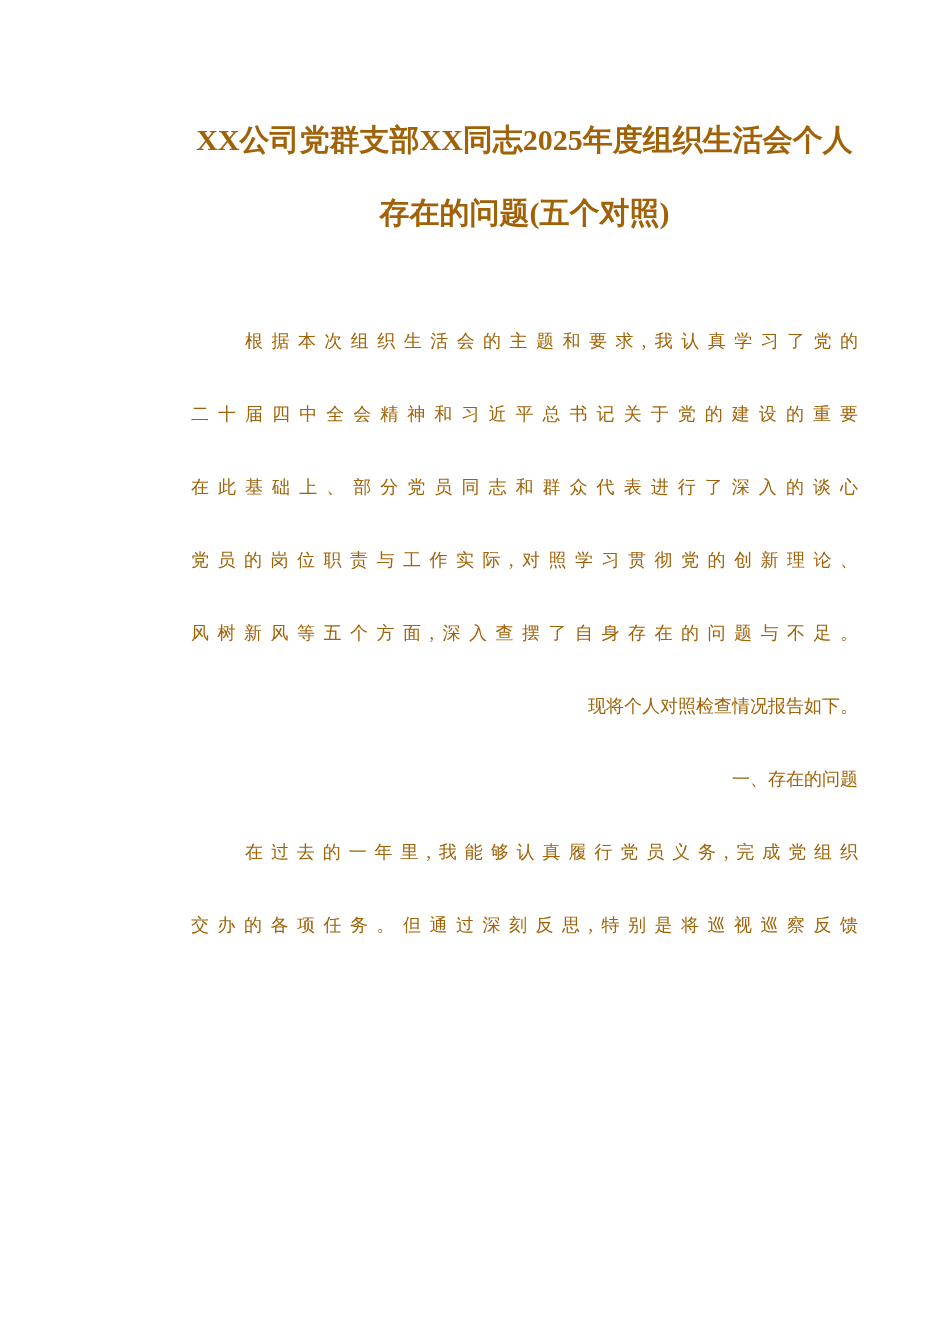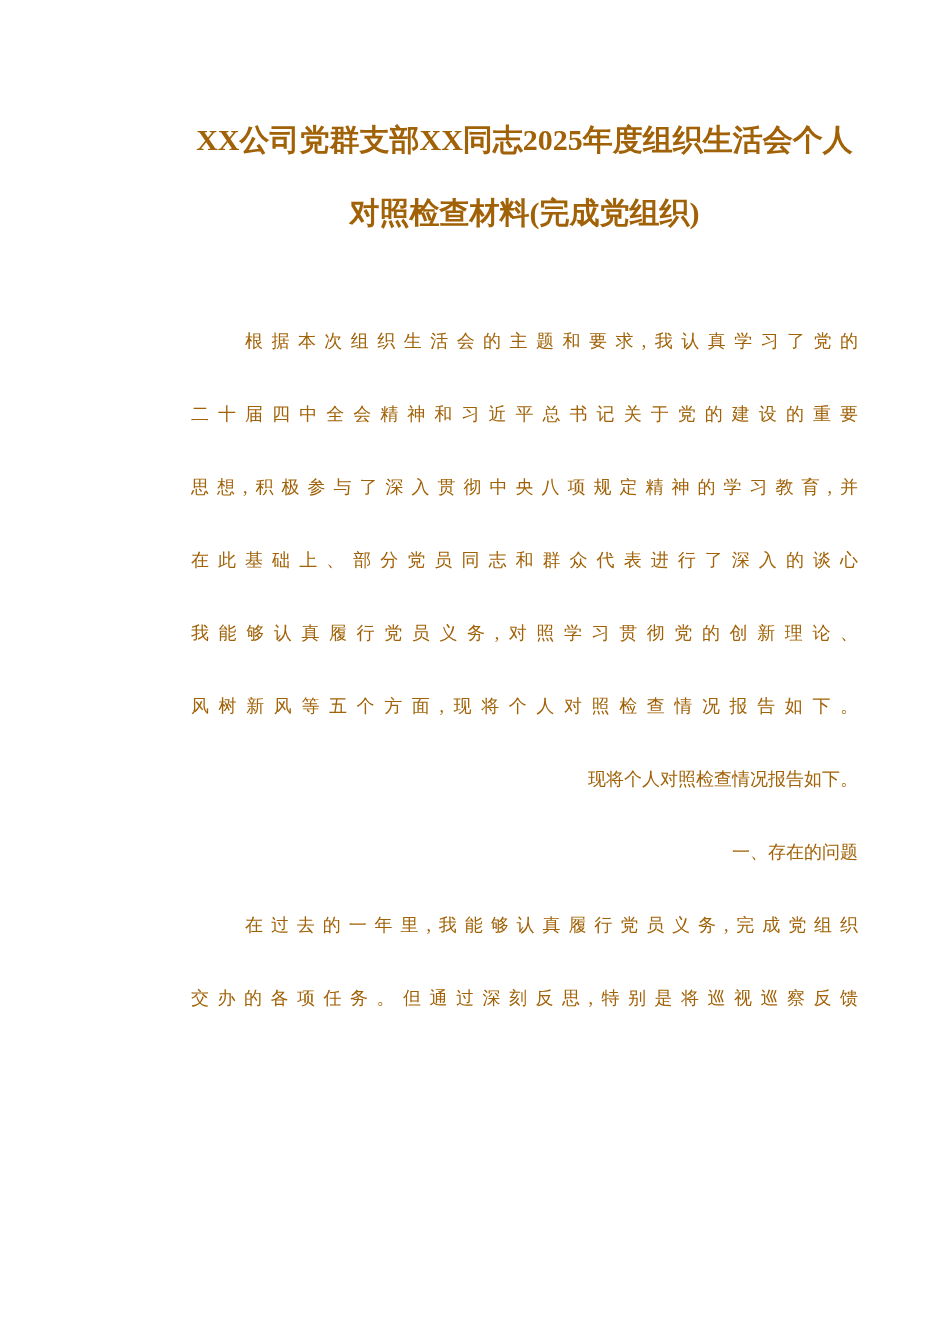--- a/index.html
+++ b/index.html
@@ -51,32 +51,31 @@
   }
 </style>
 </head>
 <body>
 
 <div class="page">
   <div class="content">
 
     <h1 class="title">
       <div class="title-line">XX公司党群支部XX同志2025年度组织生活会个人</div>
-      <div class="title-line">对照检查材料(完成党组织)</div>
+      <div class="title-line">存在的问题(五个对照)</div>
     </h1>
 
     <div class="body-block">
 
       <div>
         <div class="line just indent">根据本次组织生活会的主题和要求,我认真学习了党的</div>
         <div class="line just">二十届四中全会精神和习近平总书记关于党的建设的重要</div>
-        <div class="line just">思想,积极参与了深入贯彻中央八项规定精神的学习教育,并</div>
         <div class="line just">在此基础上、部分党员同志和群众代表进行了深入的谈心</div>
-        <div class="line just">我能够认真履行党员义务,对照学习贯彻党的创新理论、</div>
-        <div class="line just">风树新风等五个方面,现将个人对照检查情况报告如下。</div>
+        <div class="line just">党员的岗位职责与工作实际,对照学习贯彻党的创新理论、</div>
+        <div class="line just">风树新风等五个方面,深入查摆了自身存在的问题与不足。</div>
         <div class="line">现将个人对照检查情况报告如下。</div>
       </div>
 
       <div class="line indent">一、存在的问题</div>
 
       <div>
         <div class="line just indent">在过去的一年里,我能够认真履行党员义务,完成党组织</div>
         <div class="line just">交办的各项任务。但通过深刻反思,特别是将巡视巡察反馈</div>
       </div>
 

